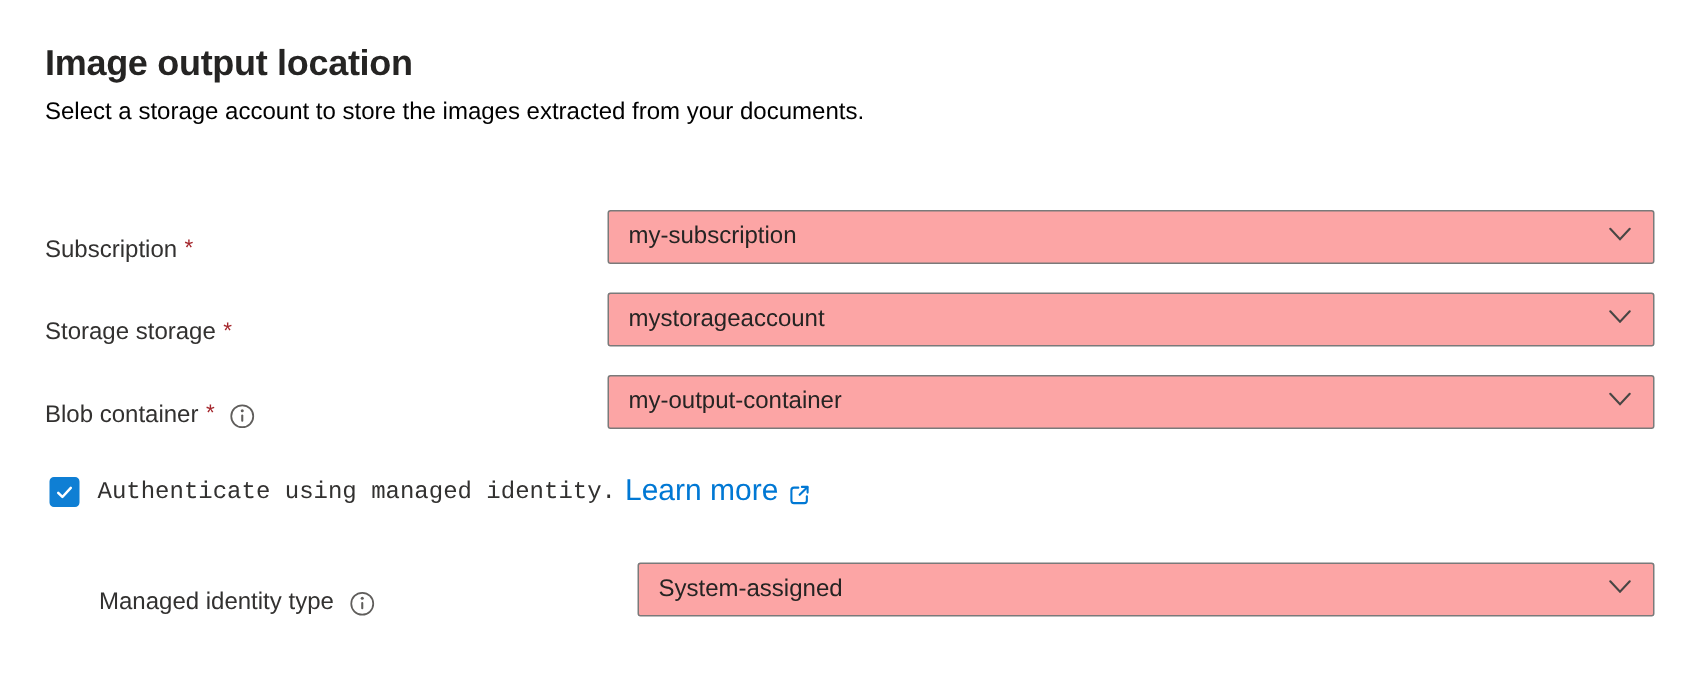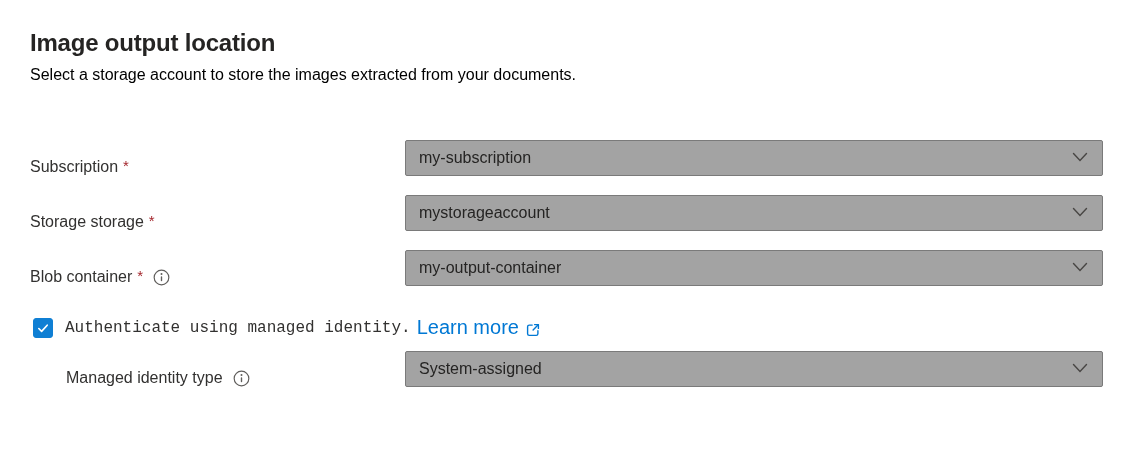--- a/index.html
+++ b/index.html
@@ -49,21 +49,21 @@
     display: inline-flex;
     margin-left: 10px;
     flex: 0 0 auto;
   }
 
   .dropdown {
     flex: 1 1 auto;
     height: 36px;
     border: 1px solid #7a7a7a;
     border-radius: 2px;
-    background: #a3a3a3;
+    background: #fca5a5;
     display: flex;
     align-items: center;
     justify-content: space-between;
     padding: 0 14px 0 13px;
     cursor: pointer;
   }
   .dropdown-value {
     font-size: 16px;
     color: #252423;
     white-space: nowrap;
@@ -104,21 +104,21 @@
     text-decoration: none;
     cursor: pointer;
   }
   .external-link-icon {
     display: inline-flex;
     margin-left: 6px;
     position: relative;
     top: 2px;
   }
 
-  .managed-row { margin-top: 12px; margin-bottom: 0; }
+  .managed-row { margin-top: 36px; margin-bottom: 0; gap: 20px; }
 </style>
 </head>
 <body>
 
 <div class="page">
 
   <h1 class="page-title">Image output location</h1>
   <p class="page-subtitle">Select a storage account to store the images extracted from your documents.</p>
 
   <div class="form">

